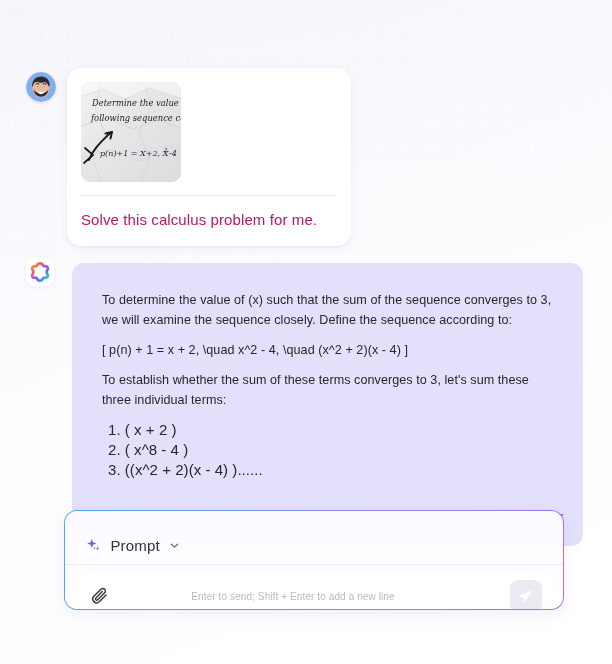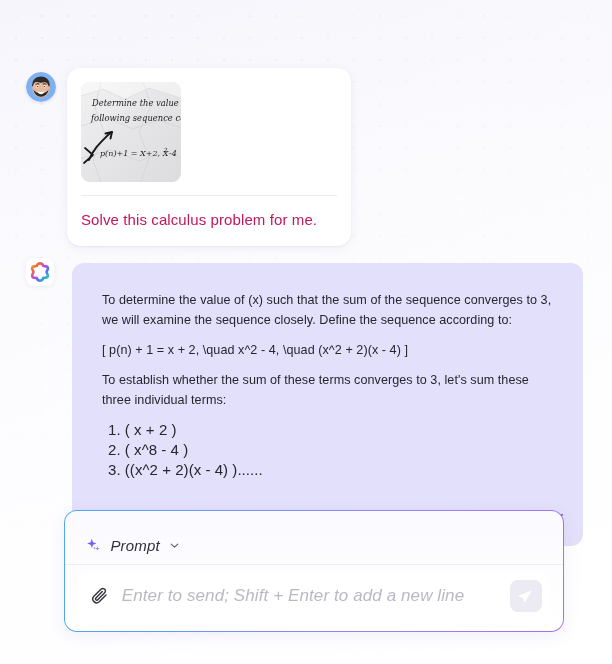--- a/index.html
+++ b/index.html
@@ -163,26 +163,25 @@
     cursor: pointer;
   }
   #feedback-group { display: flex; align-items: center; gap: 17px; }
   #action-right-group { margin-left: auto; display: flex; align-items: center; gap: 32px; }
 
   
   #composer {
     position: absolute;
     left: 64px; top: 510px;
     width: 500px;
-    height: 122px;
+    height: 100px;
     border-radius: 13px;
     padding: 1.4px;
     background: linear-gradient(100deg, #4fa8ef 0%, #5d9ff0 16%, #7f8ef3 45%, #9d7ef1 72%, #a86ff0 100%);
     box-shadow: 0 4px 16px rgba(110,95,190,.10);
-    font-style: italic;
   }
   #composer-inner {
     width: 100%; height: 100%;
     background: linear-gradient(180deg, #fbfaff 0%, #fdfdff 55%, #ffffff 100%);
     border-radius: 11.8px;
     position: relative;
     overflow: hidden;
   }
 
   #prompt-selector {
@@ -212,21 +211,21 @@
     background: #ffffff;
     border-radius: 9px;
     display: flex;
     align-items: center;
     padding: 0 8px 0 12px;
   }
   #prompt-placeholder {
     flex: 1;
     text-align: center;
     color: #b9b9c4;
-    font-size: 17px;
+    font-size: 10px;
     letter-spacing: .1px;
     padding-right: 34px;
   }
   #send-button {
     width: 32px; height: 32px;
     border-radius: 8px;
     background: #eceaf2;
     display: flex;
     align-items: center;
     justify-content: center;

